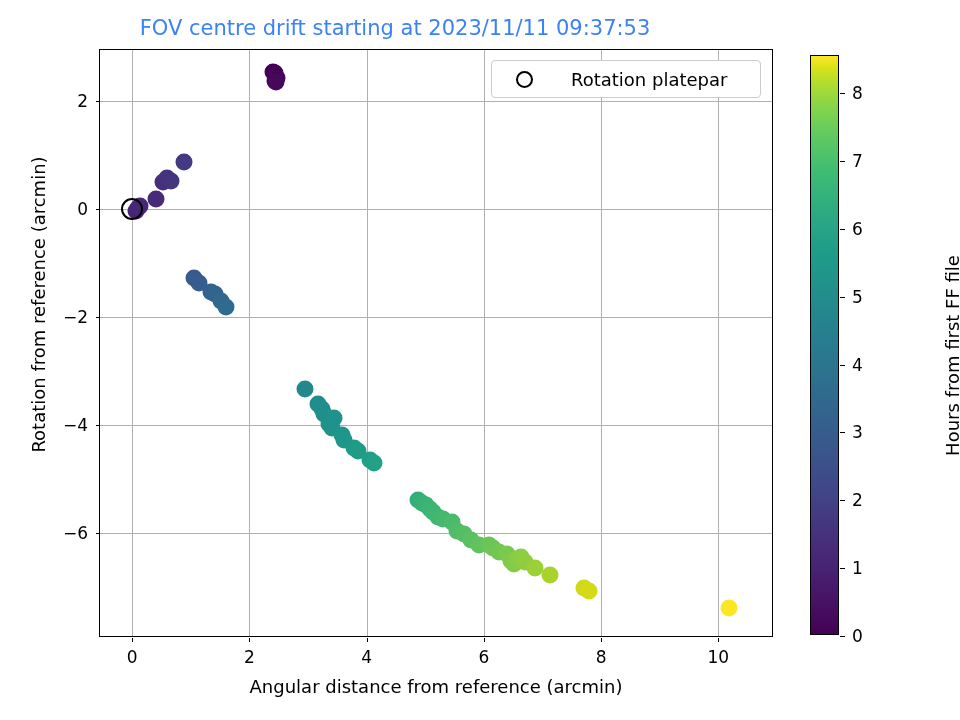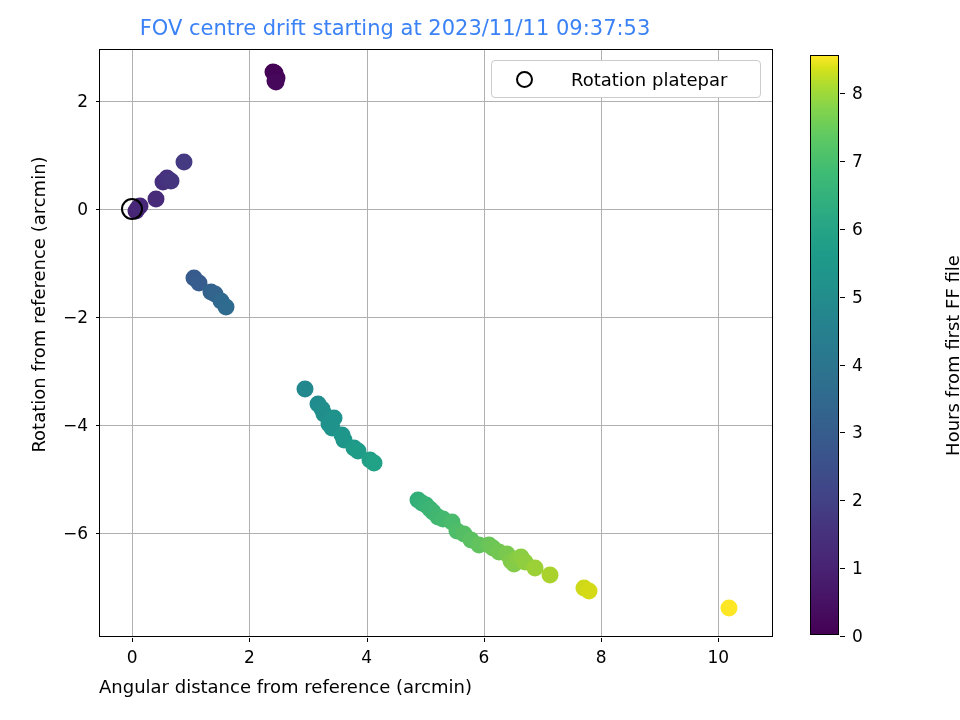--- a/index.html
+++ b/index.html
@@ -41,21 +41,21 @@
     transform:translateX(-50%);white-space:nowrap;
   }
   .ticklabel-y{
     position:absolute;left:-12px;font-size:17px;color:#000;
     transform:translate(-100%,-50%);white-space:nowrap;
   }
 
   
   #xlabel{
     position:absolute;left:99px;top:676px;width:674px;
-    font-size:18px;color:#000;
+    text-align:center;font-size:18px;color:#000;
   }
   #ylabel{
     position:absolute;
     left:-222px;top:294px;
     width:520px;text-align:center;
     font-size:18px;color:#000;
     transform:rotate(-90deg);
     transform-origin:center center;
   }
 

